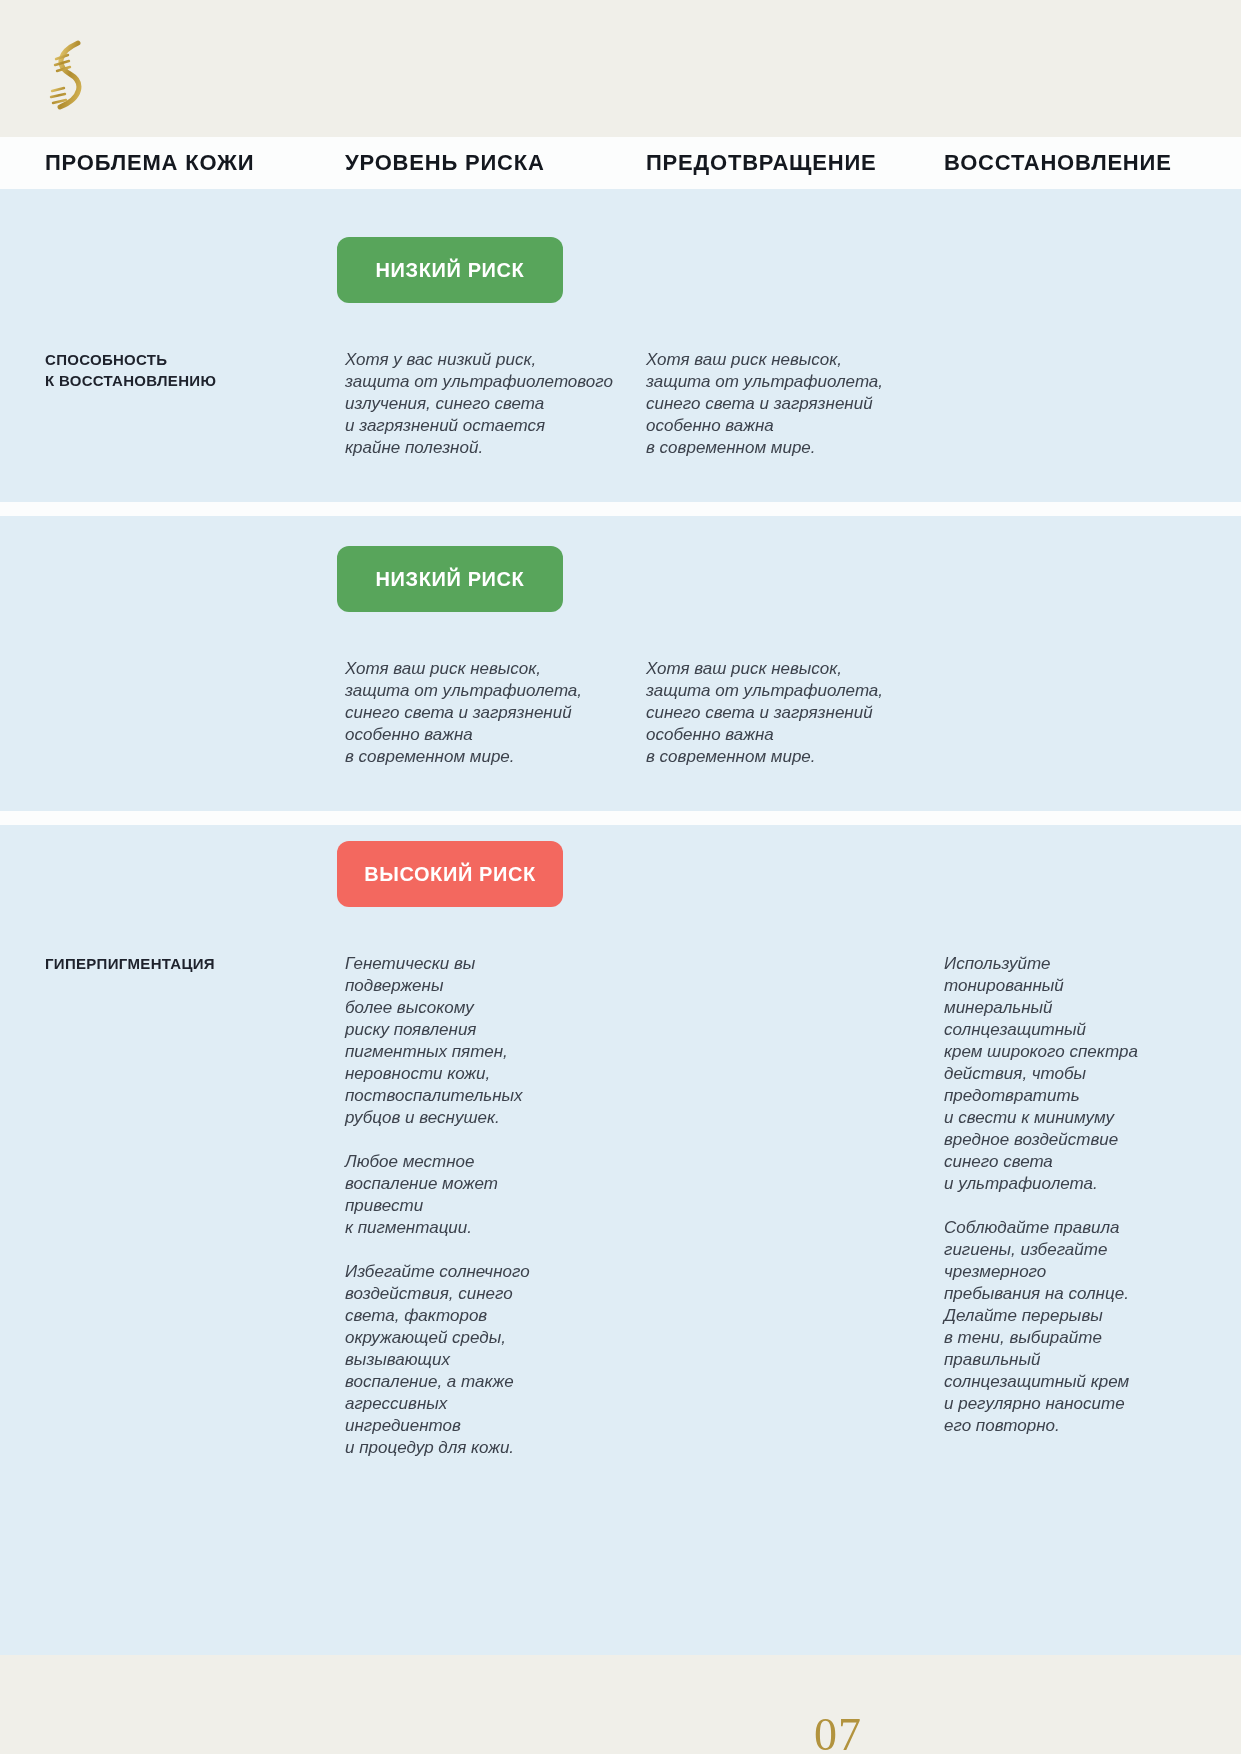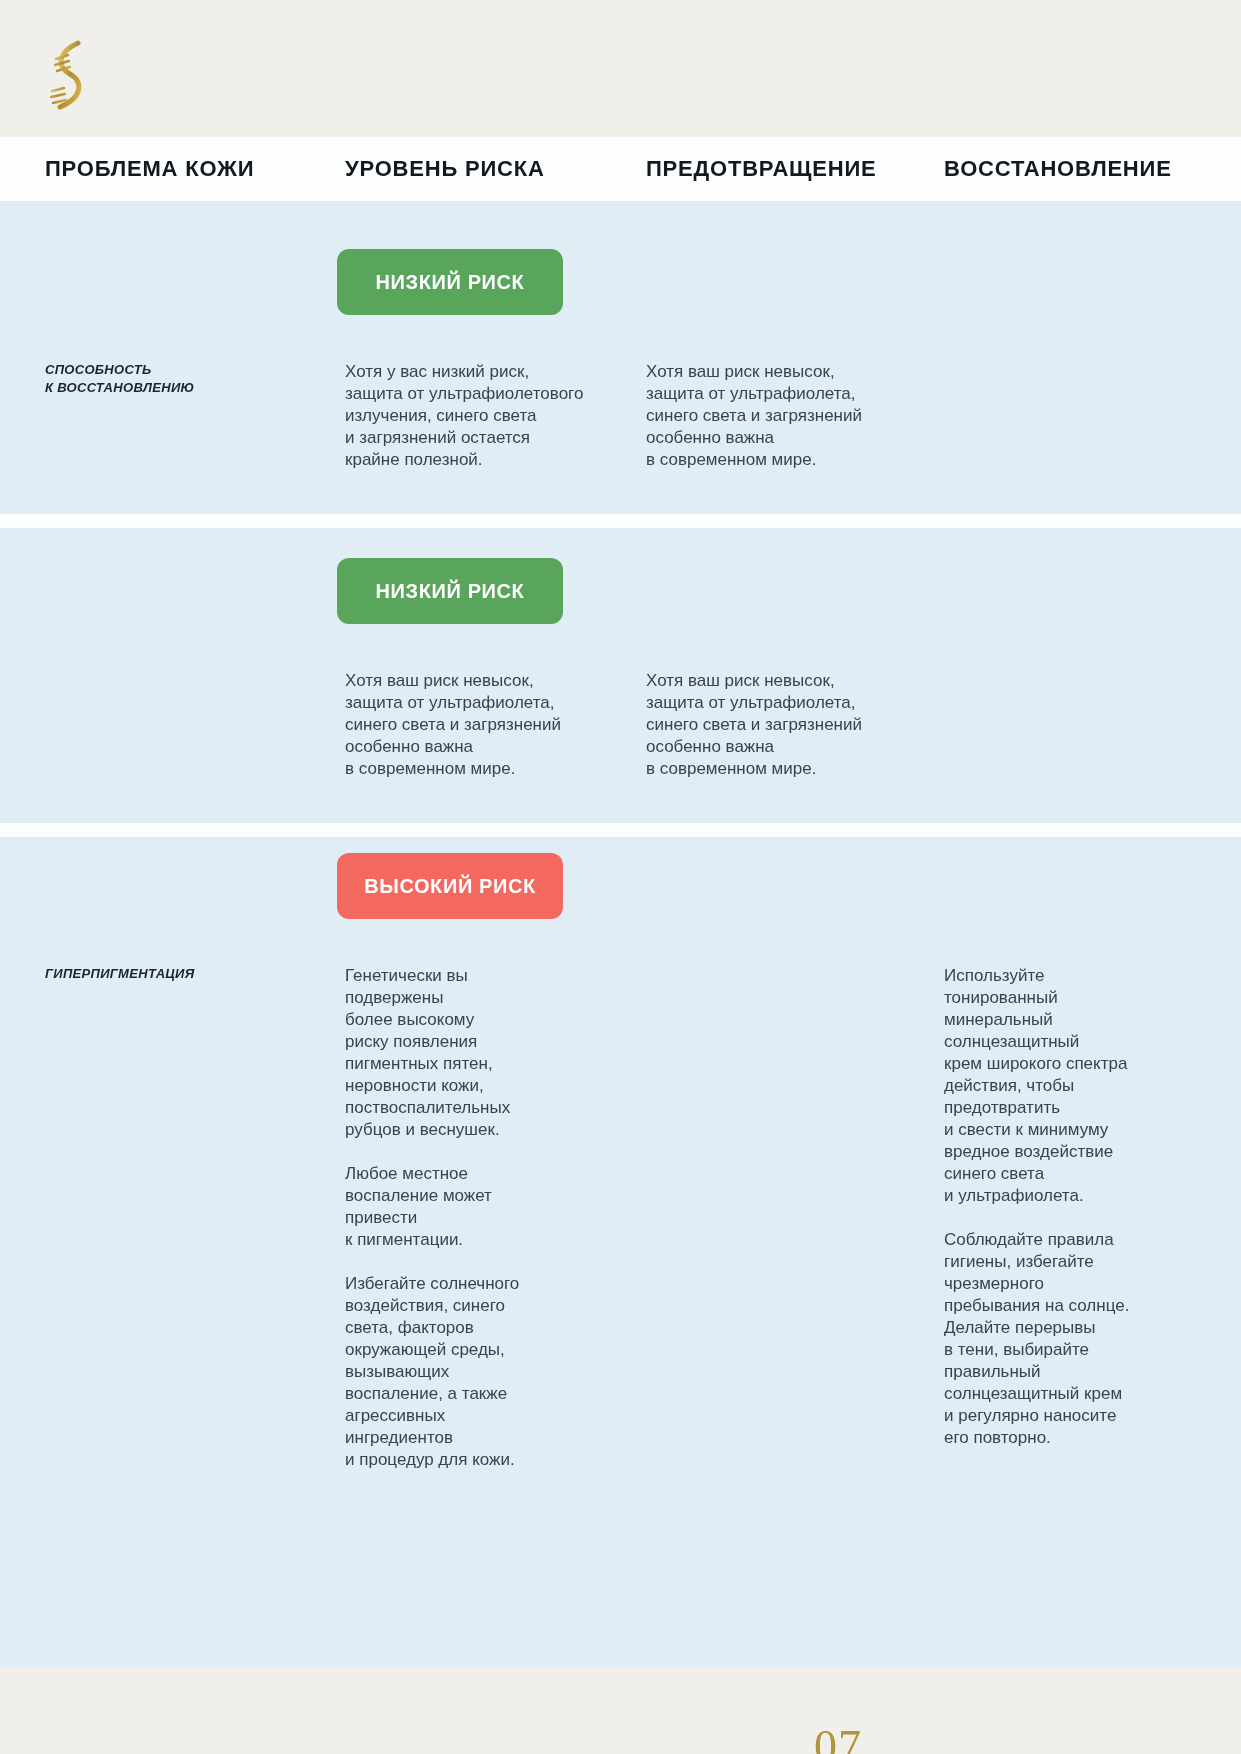--- a/index.html
+++ b/index.html
@@ -16,21 +16,21 @@
     background: #f0efe9;
     overflow: hidden;
   }
   
   .logo-area {
     height: 137px;
     padding: 40px 0 0 48px;
   }
   
   .cols-header {
-    height: 64px;
+    height: 52px;
     background: #fcfdfd;
     display: grid;
     grid-template-columns: 300px 301px 298px 1fr;
     padding-left: 45px;
     align-items: center;
   }
   .cols-header span {
     font-weight: bold;
     font-size: 22px;
     letter-spacing: 0.8px;
@@ -67,35 +67,35 @@
     justify-content: center;
   }
   .badge--low  { background: #58a55b; text-align: right; }
   .badge--high { background: #f3685f; }
   .c1 { grid-column: 1; grid-row: 2; }
   .c2 { grid-column: 2; grid-row: 2; }
   .c3 { grid-column: 3; grid-row: 2; }
   .c4 { grid-column: 4; grid-row: 2; }
   .problem-label {
     margin: 0;
-    font-size: 13px;
+    font-size: 15px;
     font-weight: bold;
     color: #1e222c;
     line-height: 1.42;
     letter-spacing: 0.3px;
     white-space: pre-line;
-    font-style: italic;
   }
   .cell {
     margin: 0;
     font-size: 17px;
     color: #3c424c;
     line-height: 22px;
     white-space: pre-line;
     padding-right: 20px;
+    font-style: italic;
   }
   
   .footer {
     height: 103px;
     display: flex;
     align-items: flex-end;
     padding-top: 4px;
   }
   .footer-line {
     width: 788px;

